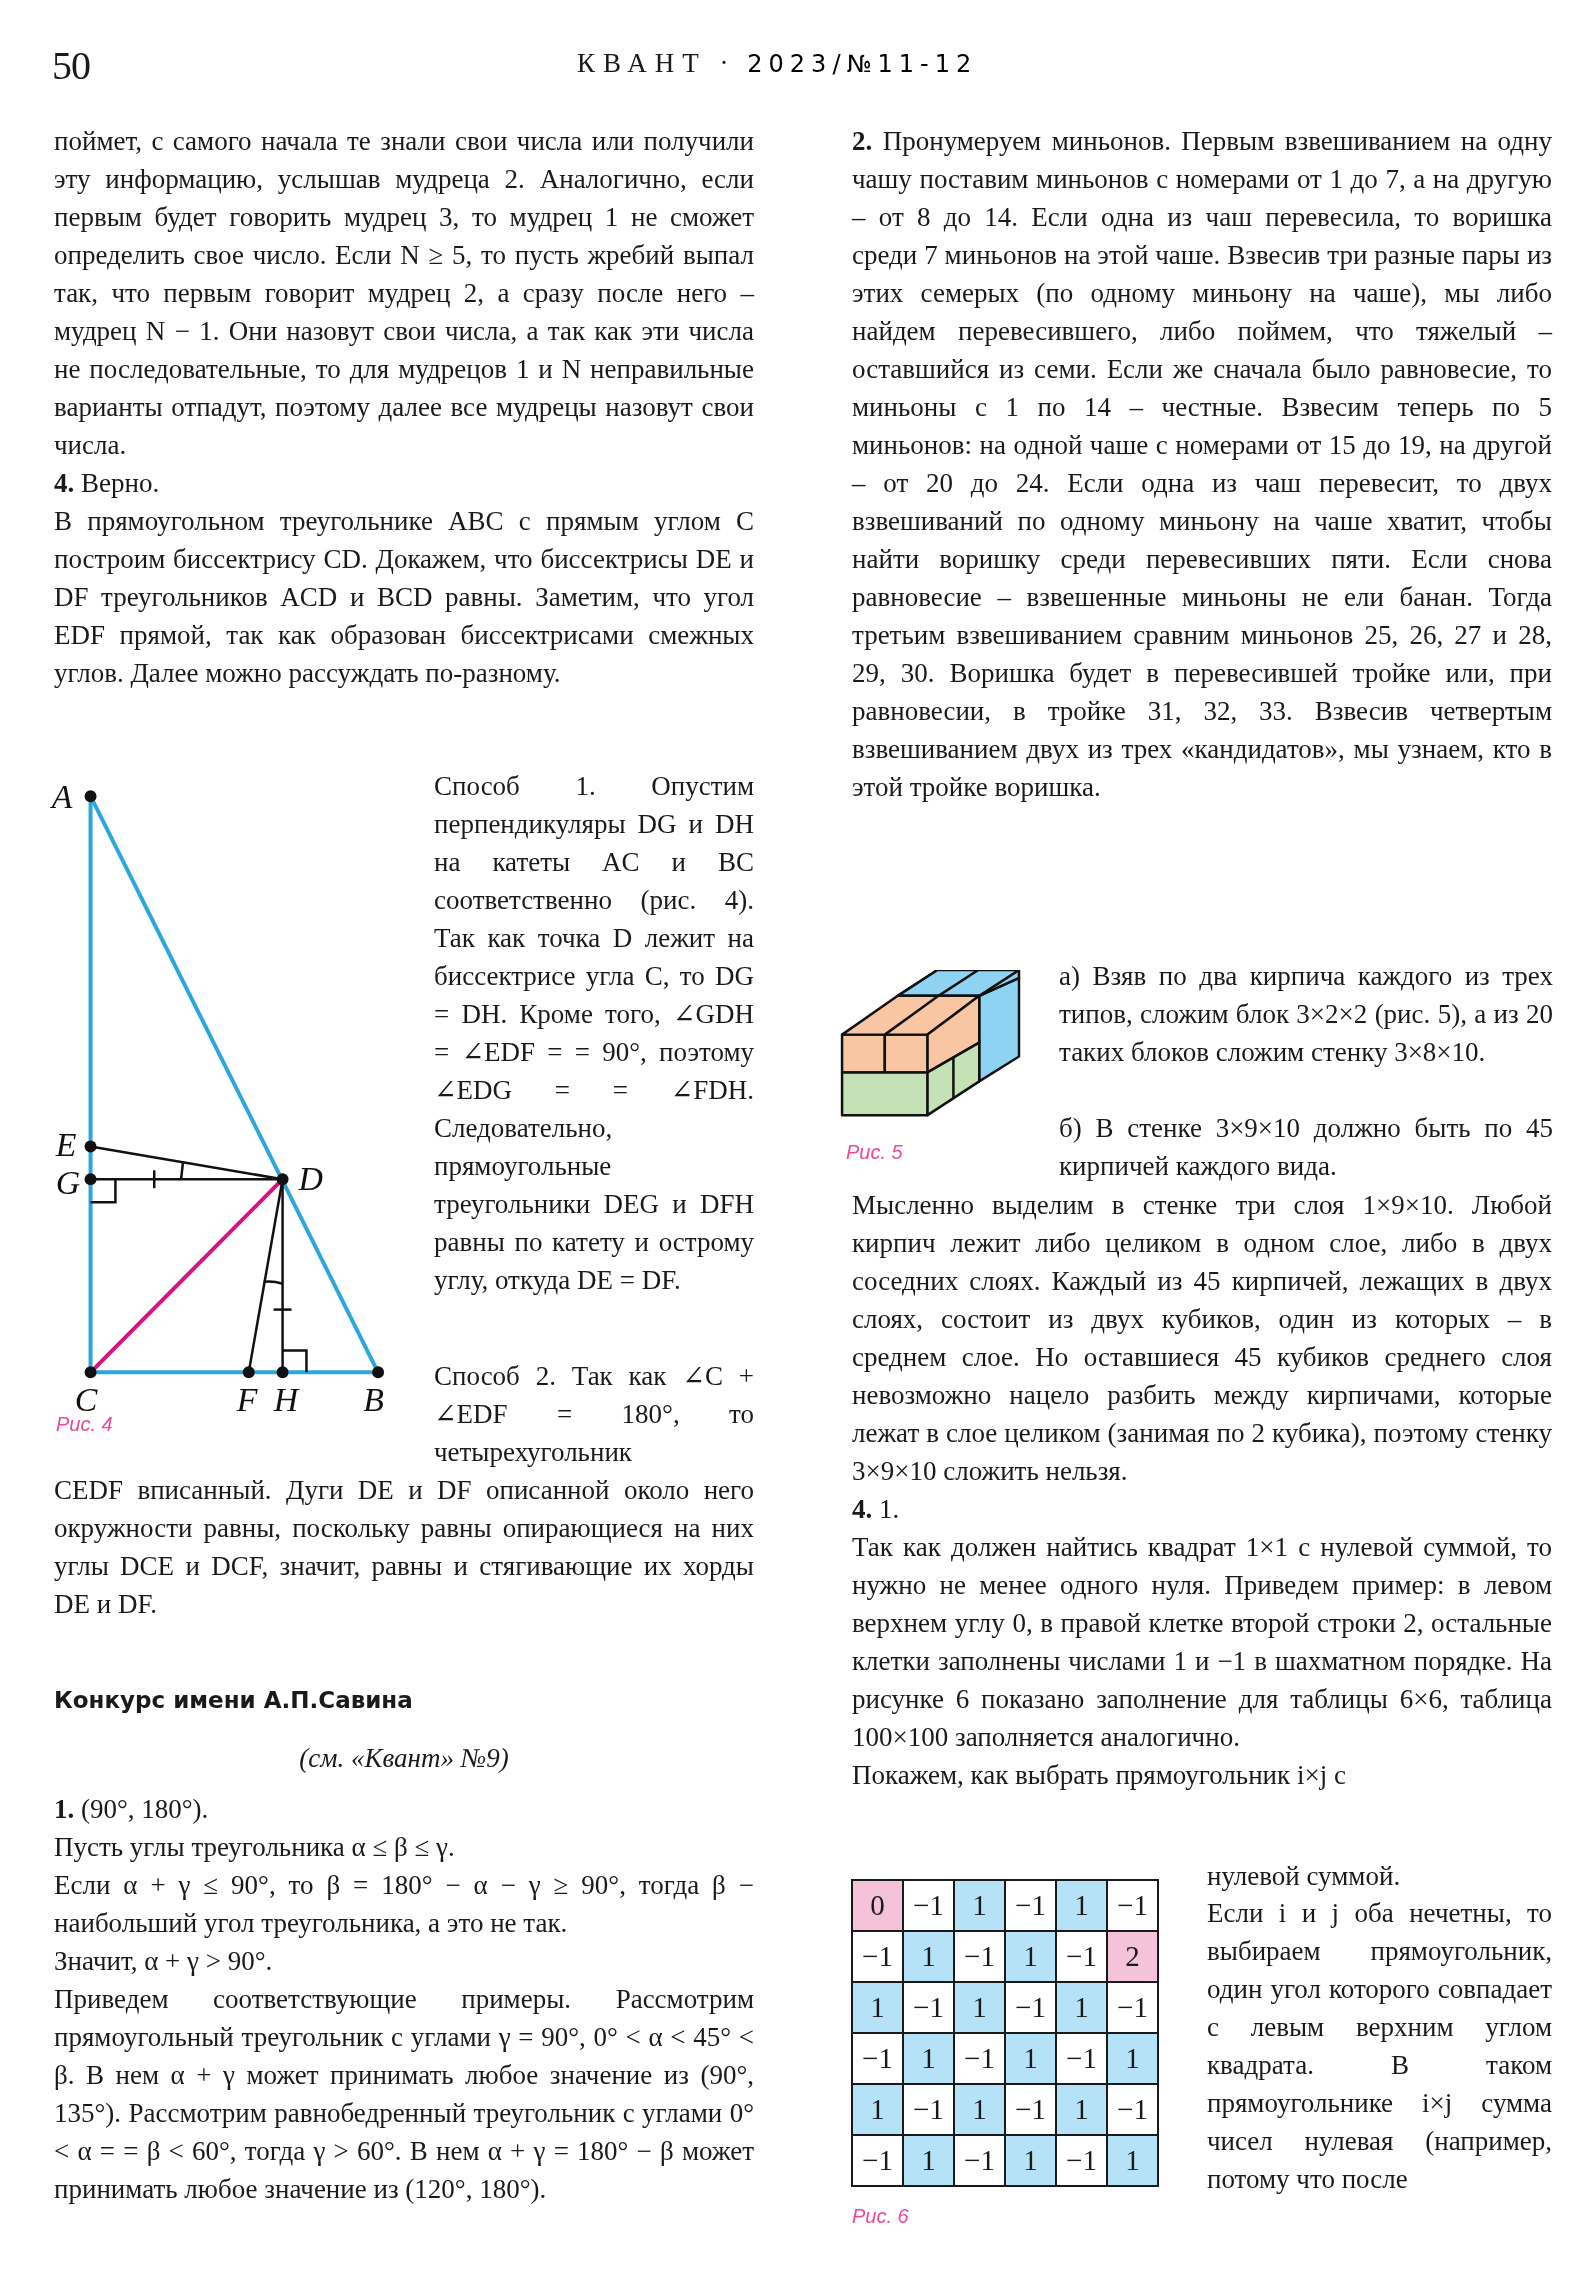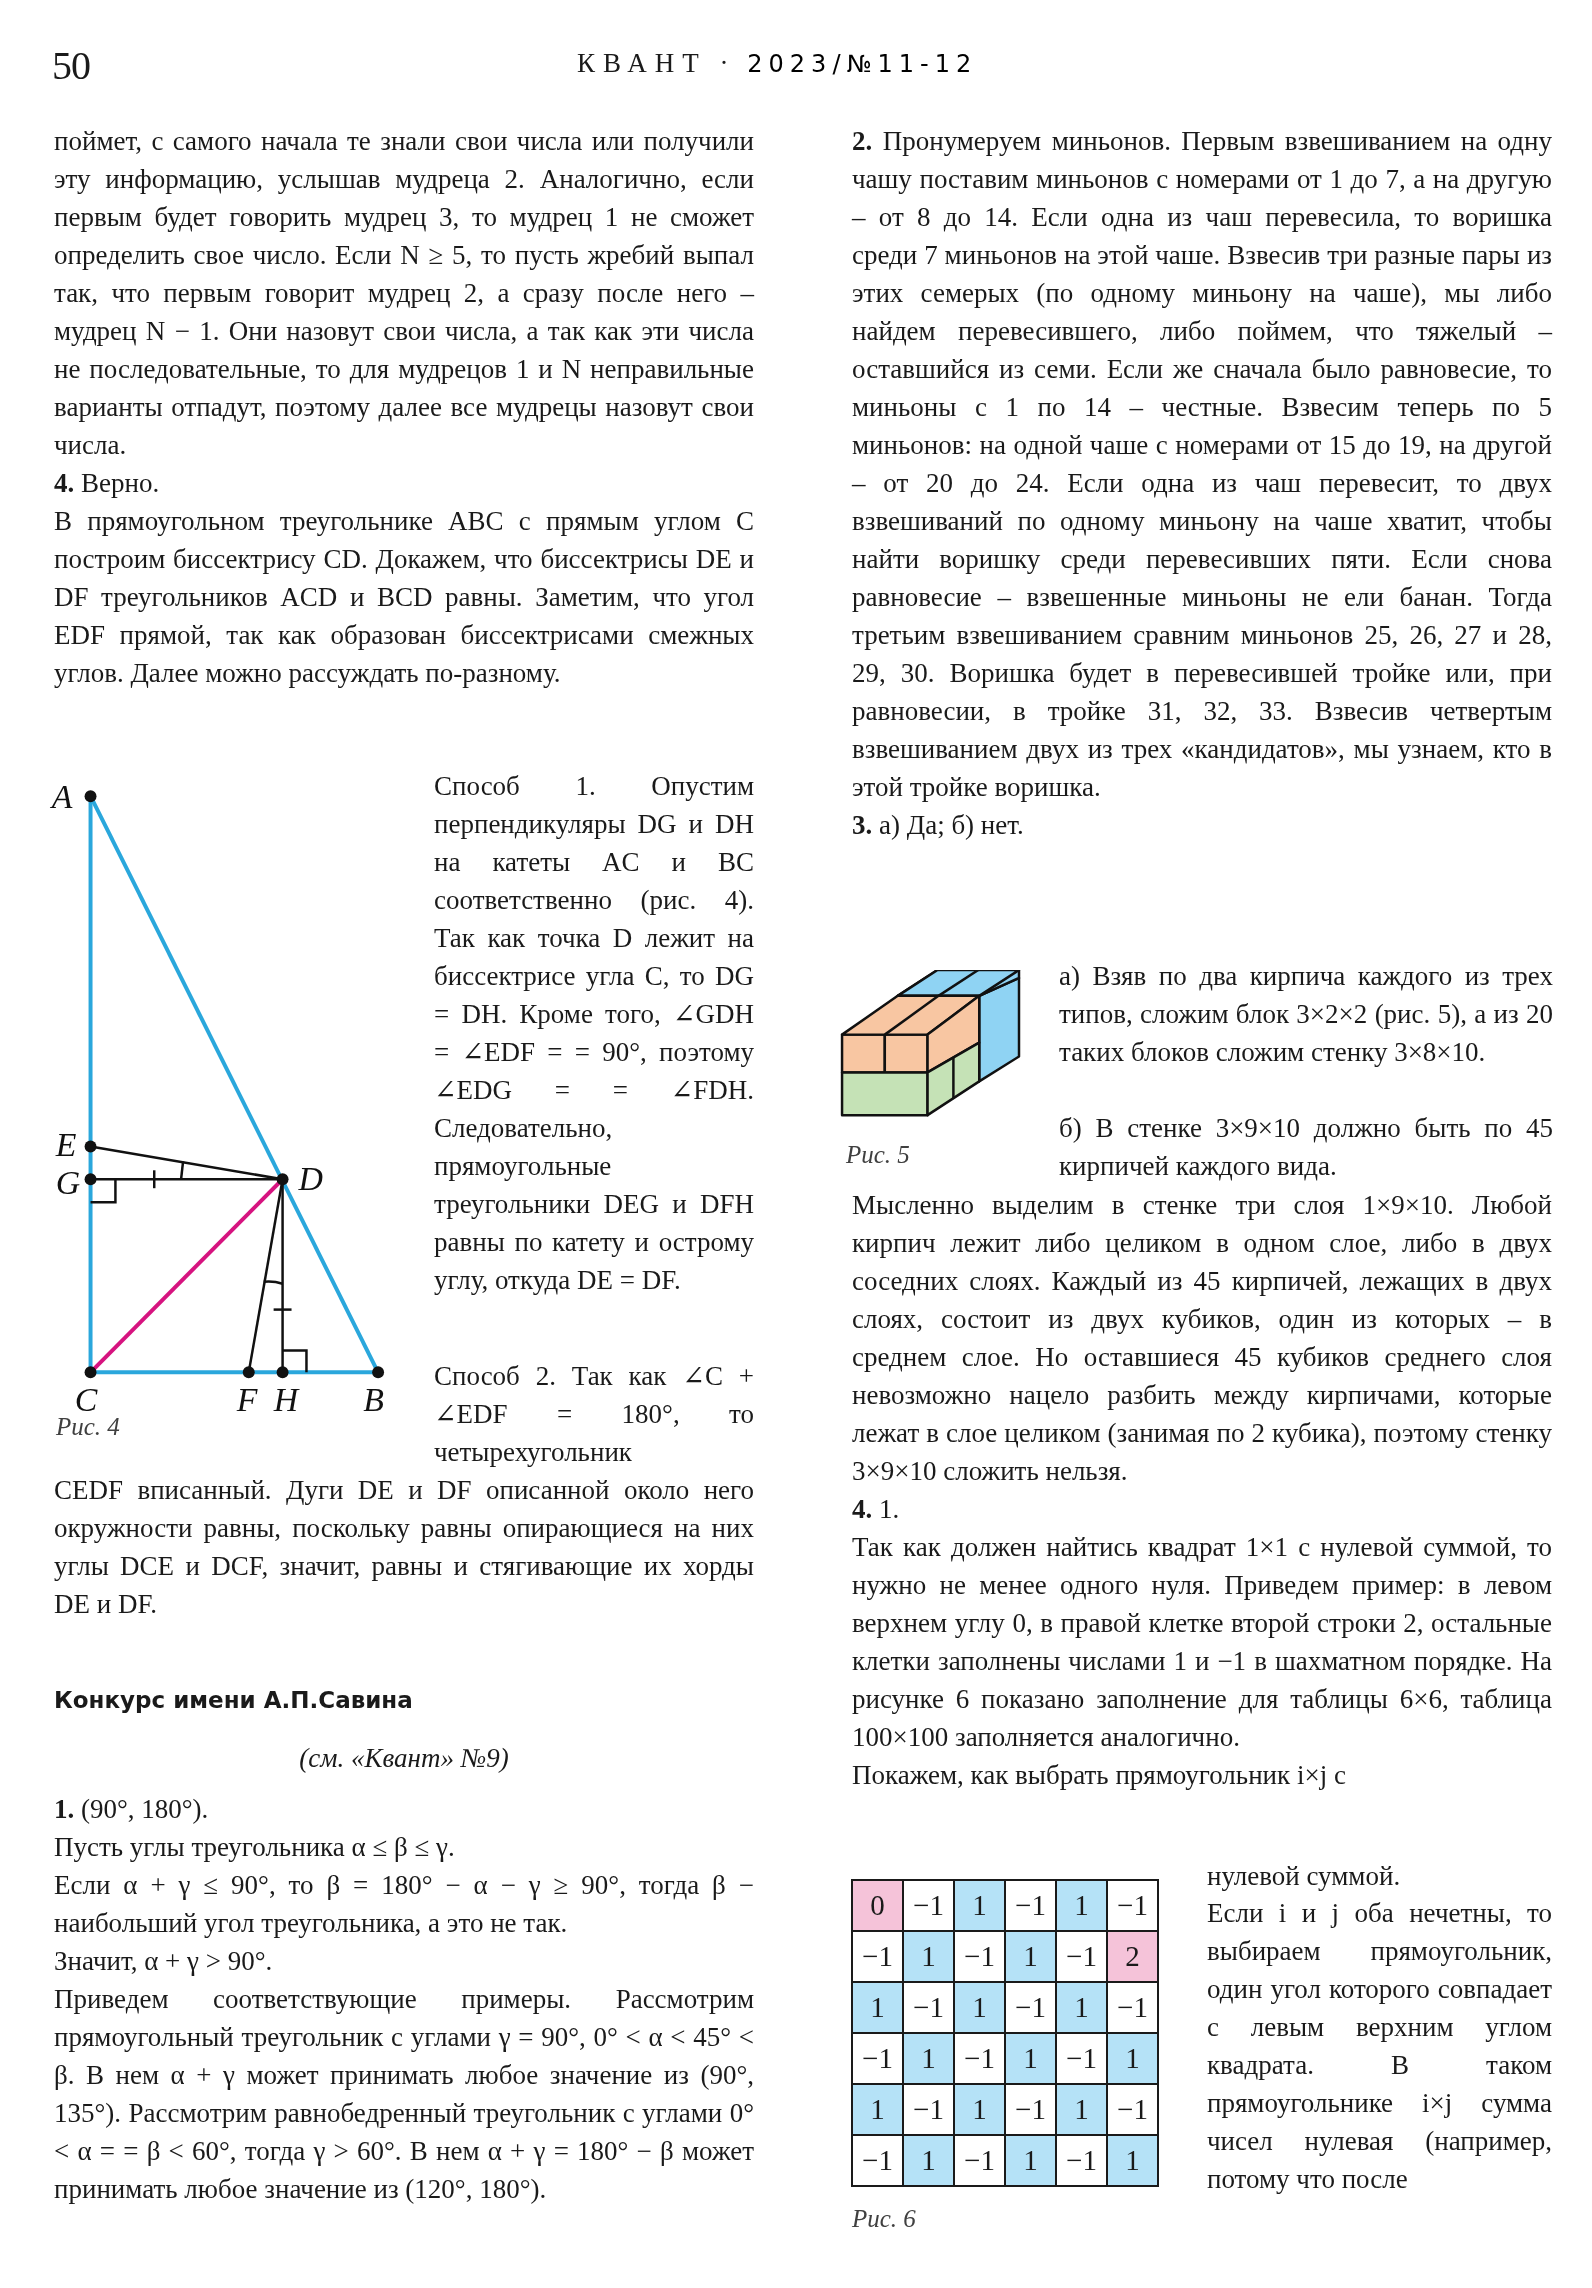--- a/index.html
+++ b/index.html
@@ -12,21 +12,21 @@
   .running-head .issue { font-family: "DejaVu Sans", sans-serif; font-size: 24px; color: #000000; letter-spacing: 6px; }
   .col { position: absolute; font-size: 27px; line-height: 38px; text-align: justify; }
   .col p { margin: 0; }
   .col-left { left: 54px; top: 122px; width: 700px; }
   .col-right { left: 852px; top: 122px; width: 700px; }
   .lbl { font-weight: bold; }
   .section-title { position: absolute; left: 54px; top: 1687px; width: 700px; text-align: left;
                    font-family: "DejaVu Sans", sans-serif; font-weight: bold; font-size: 23px; }
   .section-sub { position: absolute; left: 54px; top: 1743px; width: 700px; text-align: center;
                  font-style: italic; font-size: 27px; }
-  .caption { font-family: Liberation Serif, serif; font-style: italic; font-size: 25px; color: #404040; position: absolute; }
+  .caption { font-family: Liberation Sans, sans-serif; font-style: italic; font-size: 20px; color: #ec4899; position: absolute; }
   .narrow { position: absolute; font-size: 27px; line-height: 38px; text-align: justify; }
   svg text { font-family: "Liberation Serif", serif; font-style: italic; font-size: 34px; fill: #111; }
   table.grid { position: absolute; left: 851px; top: 1879px; border-collapse: collapse; }
   table.grid td { width: 49px; height: 49px; border: 2px solid #1a1a1a; text-align: center;
                   font-size: 29px; padding: 0; }
   td.c-blue { background: #b5e2f7; }
   td.c-pink { background: #f5c3d9; }
   td.c-white { background: #ffffff; }
 </style>
 </head>
@@ -91,21 +91,20 @@
 <div class="col" style="left:54px; top:1790px; width:700px;">
   <p><span class="lbl">1.</span> <span>(90°, 180°).</span></p>
   <p>Пусть углы треугольника α ≤ β ≤ γ.</p>
   <p>Если α + γ ≤ 90°, то β = 180° − α − γ ≥ 90°, тогда β − наибольший угол треугольника, а это не так.</p>
   <p>Значит, α + γ &gt; 90°.</p>
   <p>Приведем соответствующие примеры. Рассмотрим прямоугольный треугольник с углами γ = 90°, 0° &lt; α &lt; 45° &lt; β. В нем α + γ может принимать любое значение из (90°, 135°). Рассмотрим равнобедренный треугольник с углами 0° &lt; α = = β &lt; 60°, тогда γ &gt; 60°. В нем α + γ = 180° − β может принимать любое значение из (120°, 180°).</p>
 </div>
 
 <div class="col col-right">
   <p><span class="lbl">2.</span> <span>Пронумеруем миньонов. Первым взвешиванием на одну чашу поставим миньонов с номерами от 1 до 7, а на другую – от 8 до 14. Если одна из чаш перевесила, то воришка среди 7 миньонов на этой чаше. Взвесив три разные пары из этих семерых (по одному миньону на чаше), мы либо найдем перевесившего, либо поймем, что тяжелый – оставшийся из семи. Если же сначала было равновесие, то миньоны с 1 по 14 – честные. Взвесим теперь по 5 миньонов: на одной чаше с номерами от 15 до 19, на другой – от 20 до 24. Если одна из чаш перевесит, то двух взвешиваний по одному миньону на чаше хватит, чтобы найти воришку среди перевесивших пяти. Если снова равновесие – взвешенные миньоны не ели банан. Тогда третьим взвешиванием сравним миньонов 25, 26, 27 и 28, 29, 30. Воришка будет в перевесившей тройке или, при равновесии, в тройке 31, 32, 33. Взвесив четвертым взвешиванием двух из трех «кандидатов», мы узнаем, кто в этой тройке воришка.</span></p>
-  <p><span class="lbl">3.</span> <span>а) Да; б) нет.</span></p>
 </div>
 
 <svg class="abs" style="left:836px; top:970px;" width="199" height="169" viewBox="0 0 200 170">
   <g stroke="#111" stroke-width="2.5" stroke-linejoin="round">
 
     <polygon points="184,8 184,87 144,112 144,26" fill="#8fd3f3"></polygon>
 
     <polygon points="62,26 102,0 184,0 184,8 144,26" fill="#8fd3f3"></polygon>
     <polygon points="102,0 184,0 144,26 62,26" fill="#8fd3f3"></polygon>
     <line x1="143" y1="0" x2="103" y2="26"></line>

